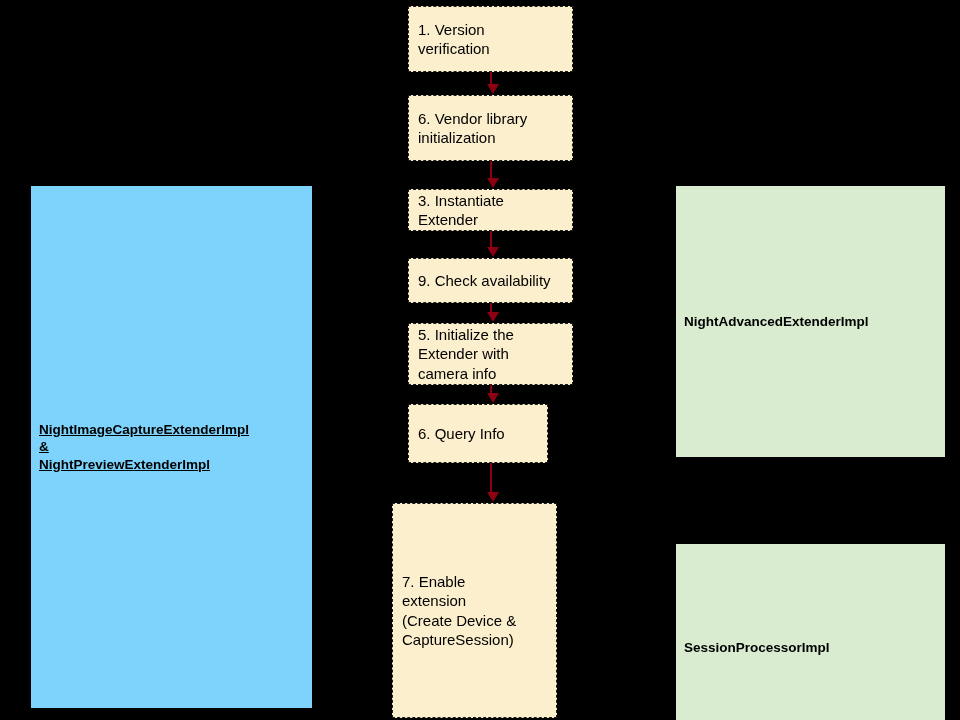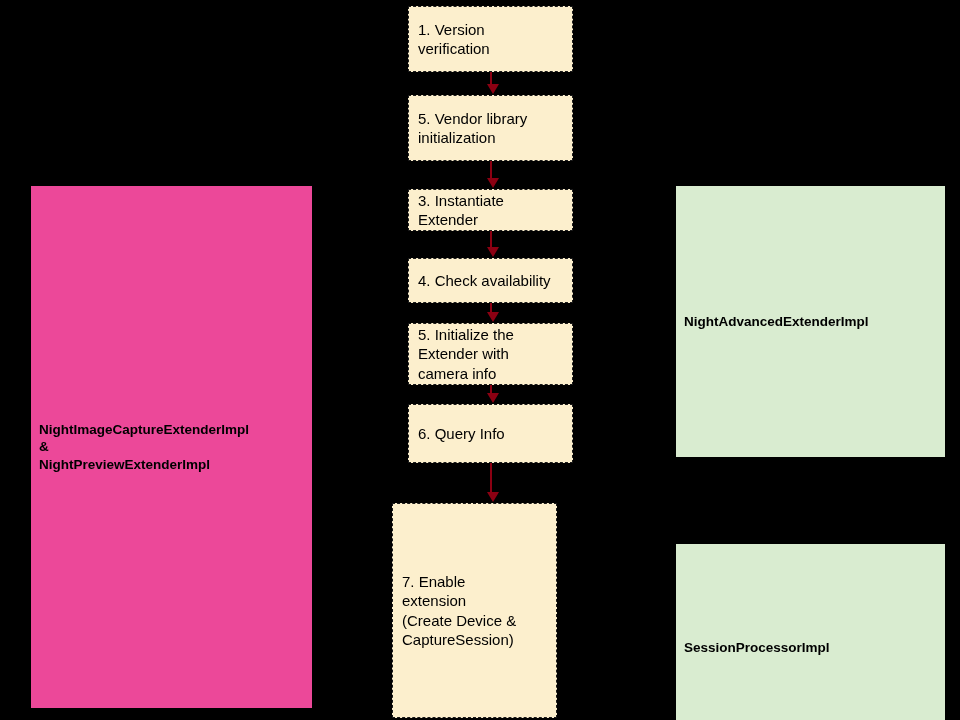--- a/index.html
+++ b/index.html
@@ -45,24 +45,25 @@
     text-align: left;
     white-space: pre-line;
   }
   
   .panel {
     border: 0;
     font-size: 13.5px;
     font-weight: bold;
   }
   .panel.left {
-    background: #ec4899;
+    background: #7dd3fc;
     align-items: flex-start;
     padding-left: 8px;
     padding-right: 8px;
+    text-decoration: underline;
   }
   .panel.right {
     background: #d9ecd0;
     align-items: flex-start;
     padding-left: 8px;
     padding-right: 8px;
   }
   .panel .txt {
     white-space: pre-line;
   }
@@ -105,40 +106,40 @@
   <div class="node panel right" style="left:676px; top:500px; width:269px; height:208px;margin-top:44px;">
     <span class="txt">SessionProcessorImpl</span>
   </div>
 
   <div class="node step" style="left:408px; top:6px; width:165px; height:66px;">
     <span class="txt">1. Version
 verification</span>
   </div>
 
   <div class="node step" style="left:408px; top:95px; width:165px; height:66px;">
-    <span class="txt">5. Vendor library
+    <span class="txt">6. Vendor library
 initialization</span>
   </div>
 
   <div class="node step" style="left:408px; top:189px; width:165px; height:42px;">
     <span class="txt">3. Instantiate
 Extender</span>
   </div>
 
   <div class="node step" style="left:408px; top:258px; width:165px; height:45px;">
-    <span class="txt">4. Check availability</span>
+    <span class="txt">9. Check availability</span>
   </div>
 
   <div class="node step" style="left:408px; top:323px; width:165px; height:62px;justify-content:center;">
     <span class="txt">5. Initialize the
 Extender with
 camera info</span>
   </div>
 
-  <div class="node step" style="left:408px; top:404px; width:165px; height:59px;">
+  <div class="node step" style="left:408px; top:404px; width:140px; height:59px;">
     <span class="txt">6. Query Info</span>
   </div>
 
   <div class="node step" style="left:392px; top:503px; width:165px; height:215px;">
     <span class="txt">7. Enable
 extension
 (Create Device &amp;
 CaptureSession)</span>
   </div>
 

